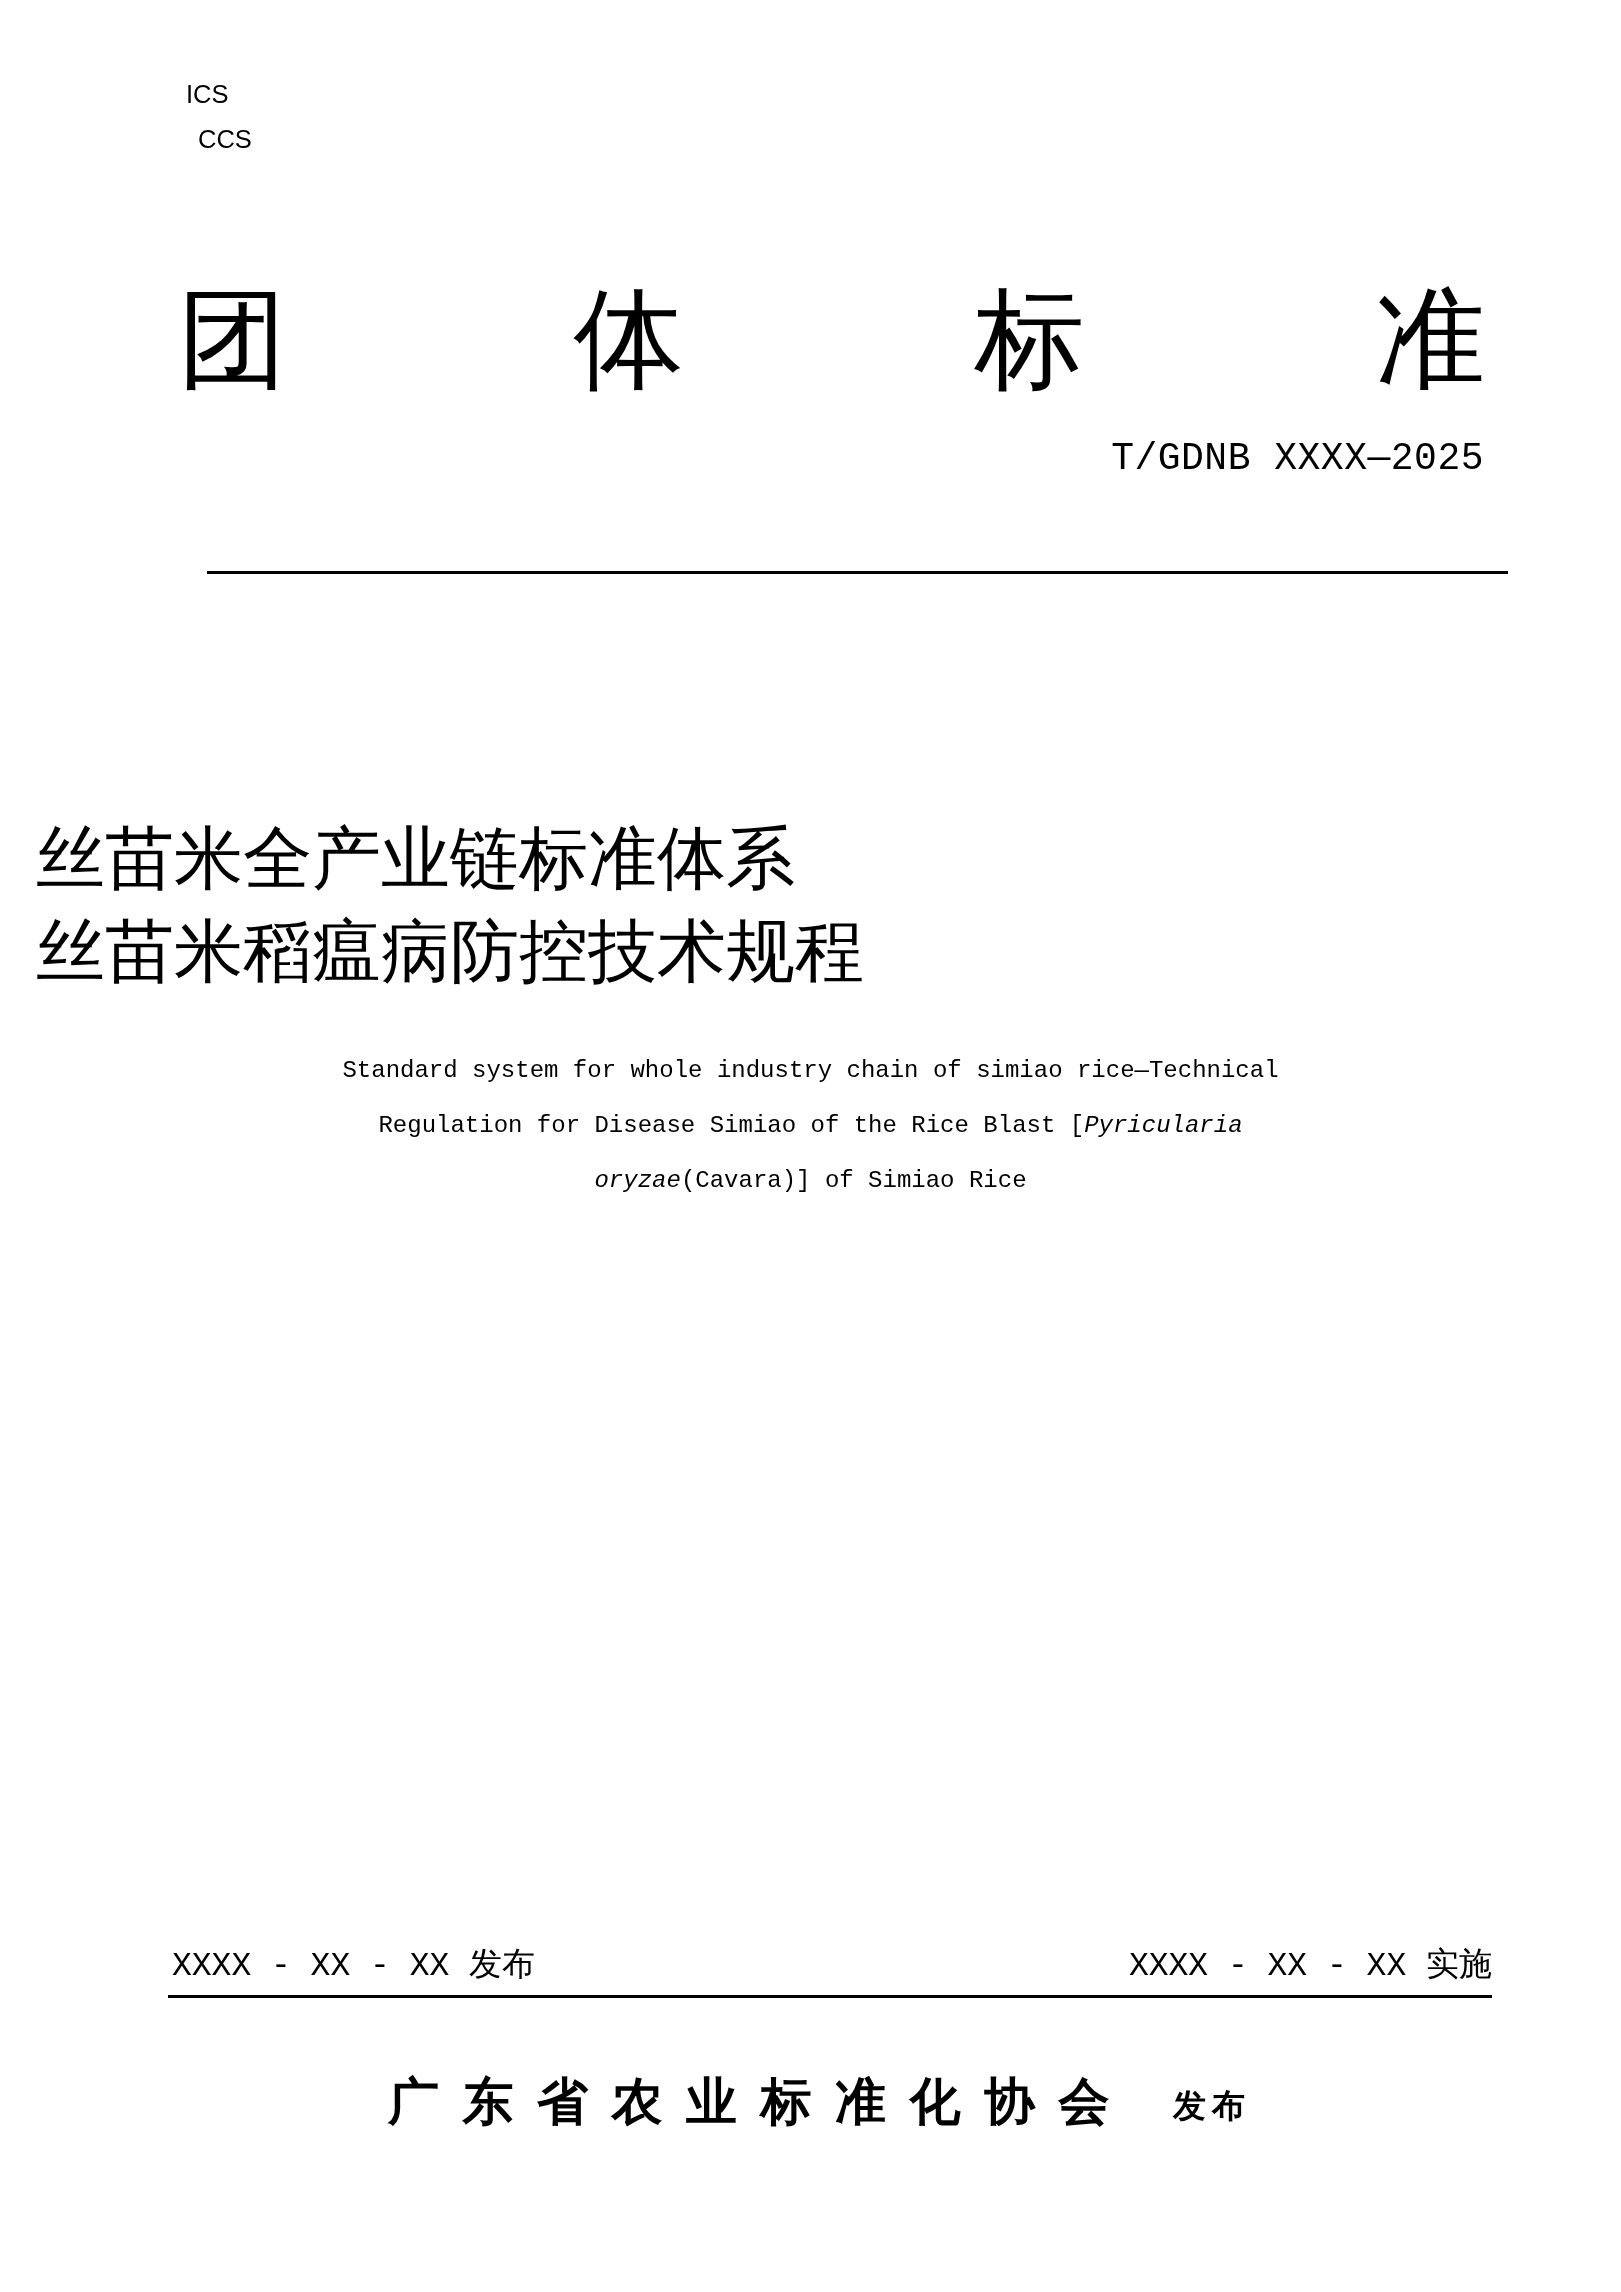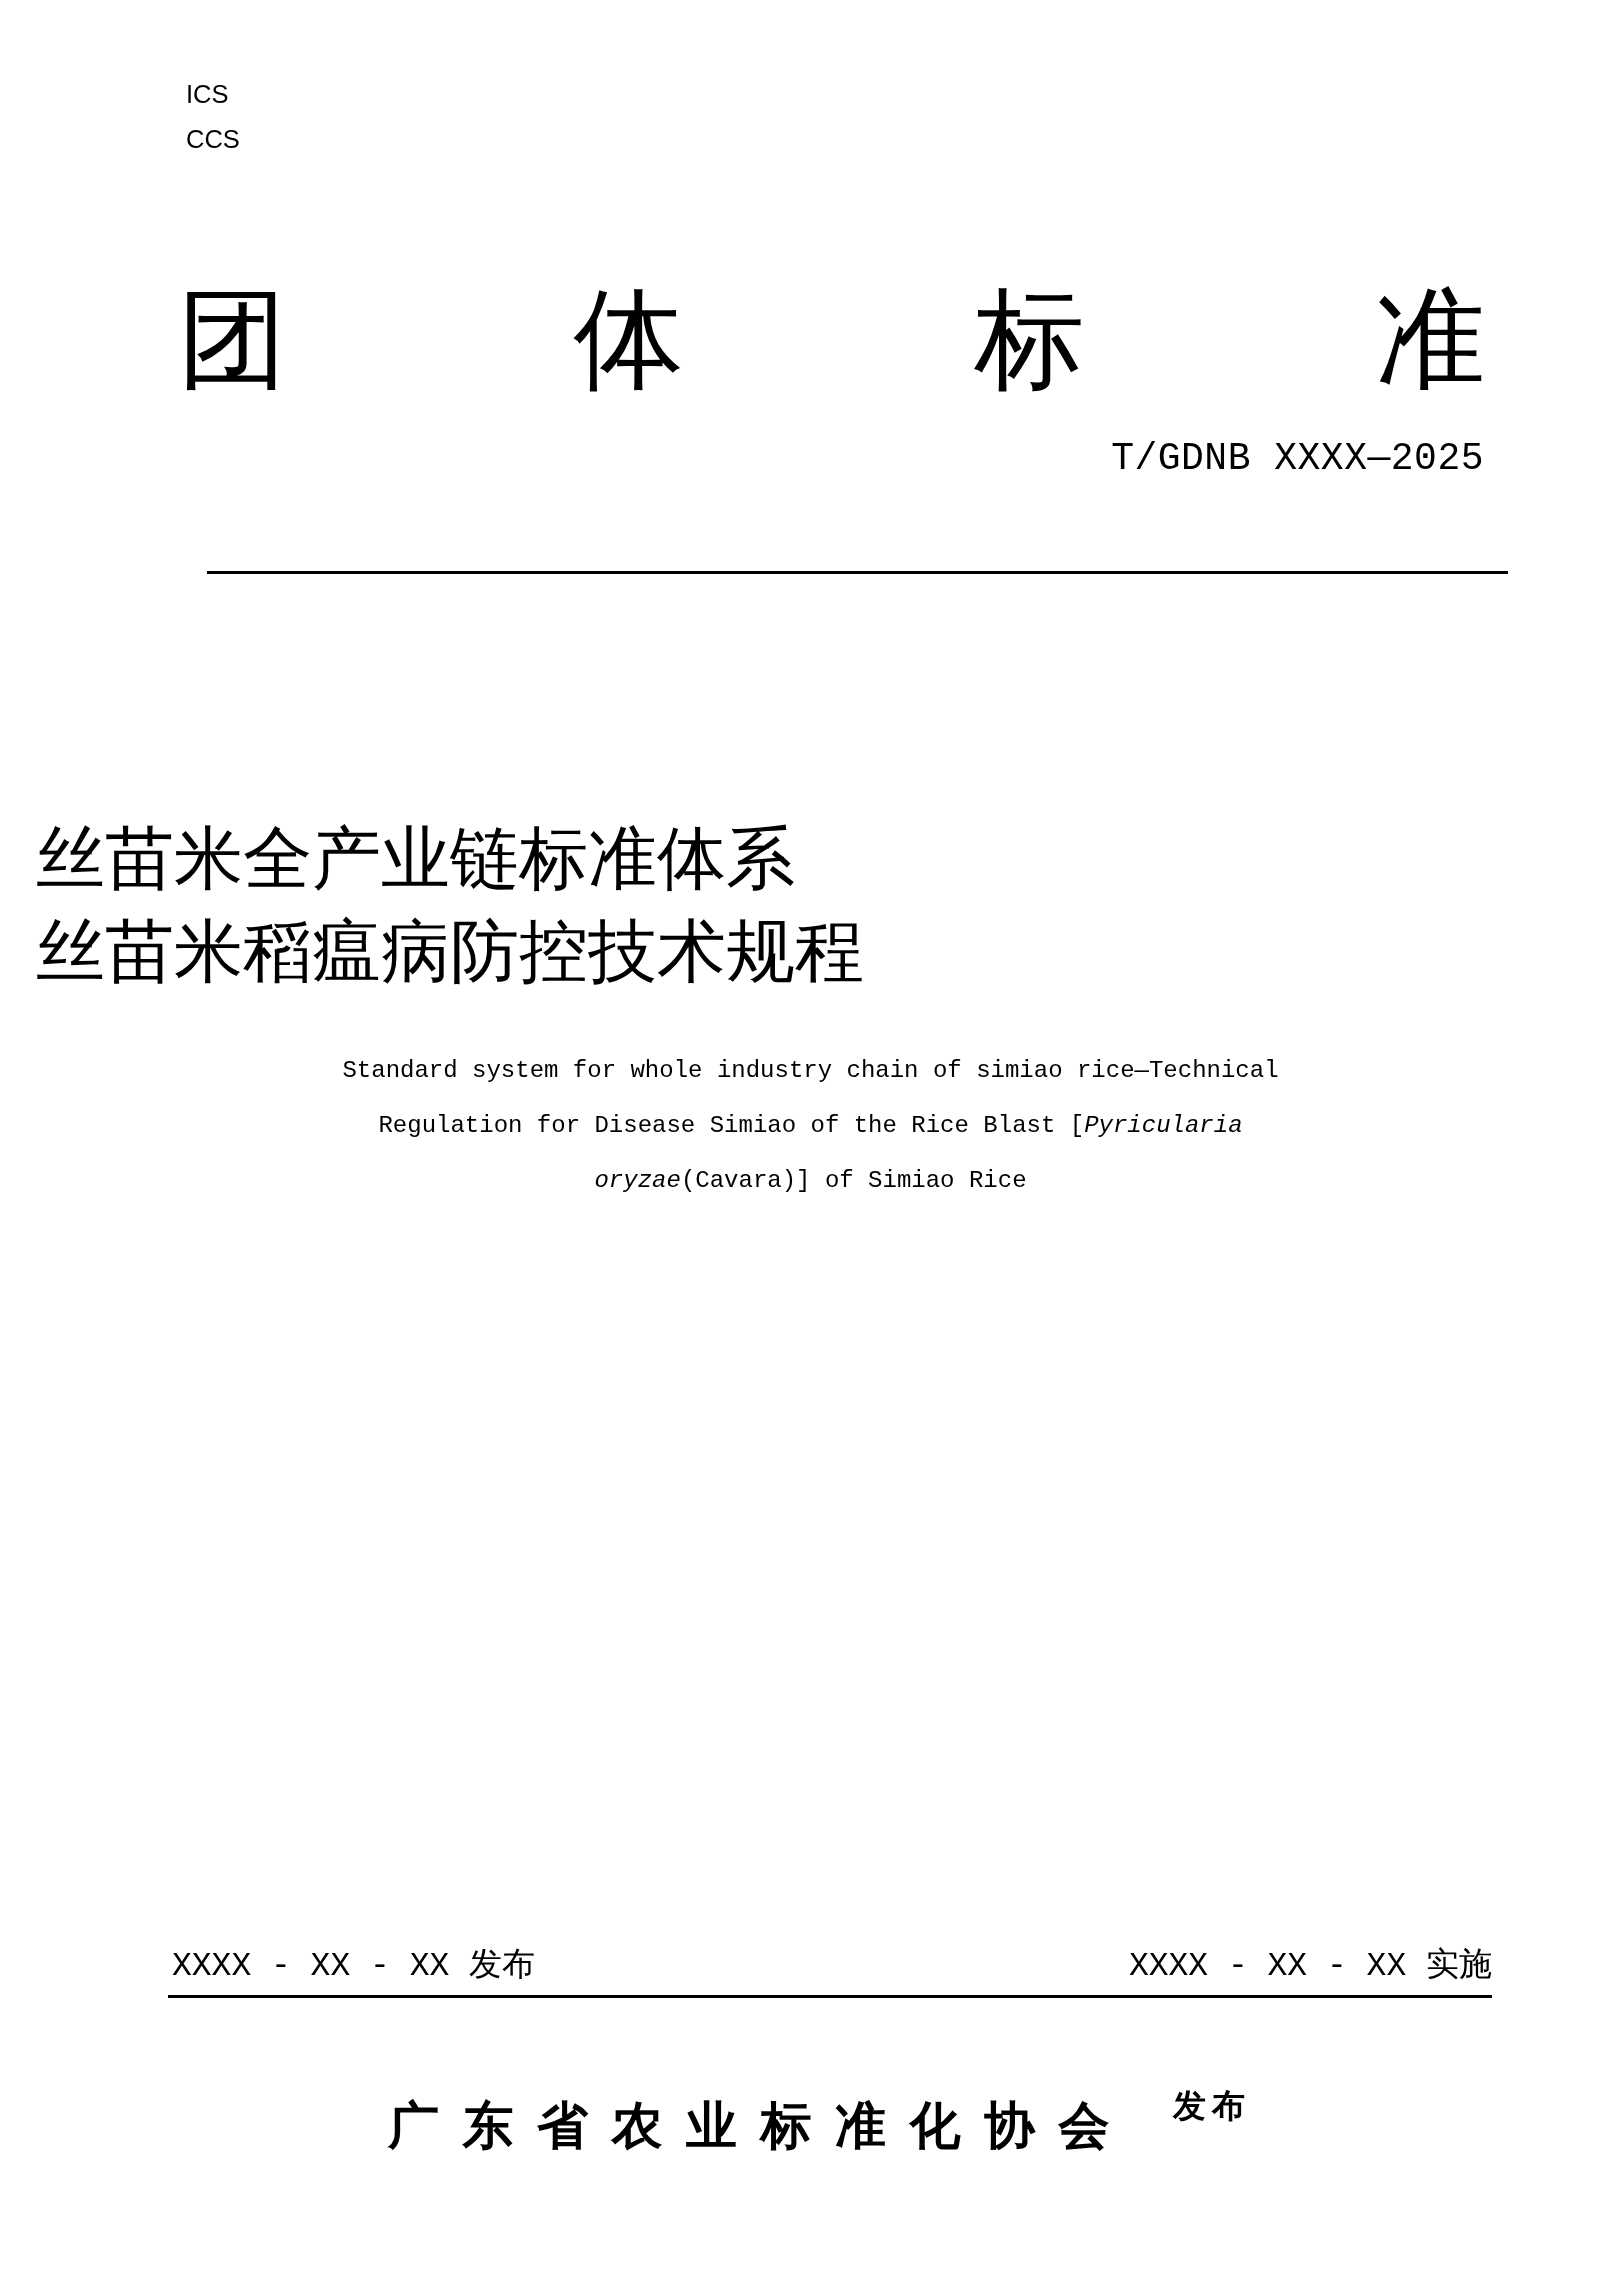--- a/index.html
+++ b/index.html
@@ -4,21 +4,21 @@
 <style>
   html, body { margin:0; padding:0; background:#ffffff; }
   body { width:1621px; height:2293px; position:relative; overflow:hidden; color:#000; }
   .abs { position:absolute; }
   .mono { font-family:"Liberation Mono","DejaVu Sans Mono",monospace; }
   .sans { font-family:"DejaVu Sans","Liberation Sans",sans-serif; }
   .serif { font-family:"DejaVu Serif","Liberation Serif",serif; }
 
   .class-code { left:186px; font-size:25.5px; line-height:29px; font-family:"Liberation Sans",sans-serif; }
   #ics { top:80px; }
-  #ccs { top:125px; }
+  #ccs { top:125px;margin-left:12px; }
 
   .std-char { top:276px; font-size:110px; line-height:127px; width:113px; text-align:center; }
 
   #std-no { top:437px; right:137px; font-size:38px; line-height:43px; letter-spacing:0.5px; }
 
   .rule { height:2.9px; background:#000; }
   #rule-top { top:571px; left:207px; width:1301px; }
 
   .title-cn { left:0; width:1621px; text-align:left; font-size:69px; line-height:88px;margin-left:36px; }
   #title-1 { top:814px; }
@@ -28,21 +28,21 @@
   #en-1 { top:1043px; }
   #en-2 { top:1098px; }
   #en-3 { top:1153px; }
   .title-en em { font-style:italic; }
 
   .date { top:1947px; font-size:33px; line-height:39px; font-family:Liberation Mono, monospace; }
   #date-publish { left:172px; }
   #date-implement { right:129px; }
   #rule-bottom { top:1995px; left:168px; width:1324px; height:2.9px; }
 
-  #org { top:2070px; left:388px; font-size:51px; line-height:63px; font-weight:bold; letter-spacing:23.5px;margin-top:24px; }
+  #org { top:2070px; left:388px; font-size:51px; line-height:63px; font-weight:bold; letter-spacing:23.5px; }
   #org-publish { top:2086px; left:1173px; font-size:33px; line-height:39px; font-weight:bold; letter-spacing:5.9px; }
 </style>
 </head>
 <body>
 
 <div class="abs class-code" id="ics">ICS</div>
 <div class="abs class-code" id="ccs">CCS</div>
 
 <div class="abs std-char sans" style="left:176px;">团</div>
 <div class="abs std-char sans" style="left:572px;">体</div>

